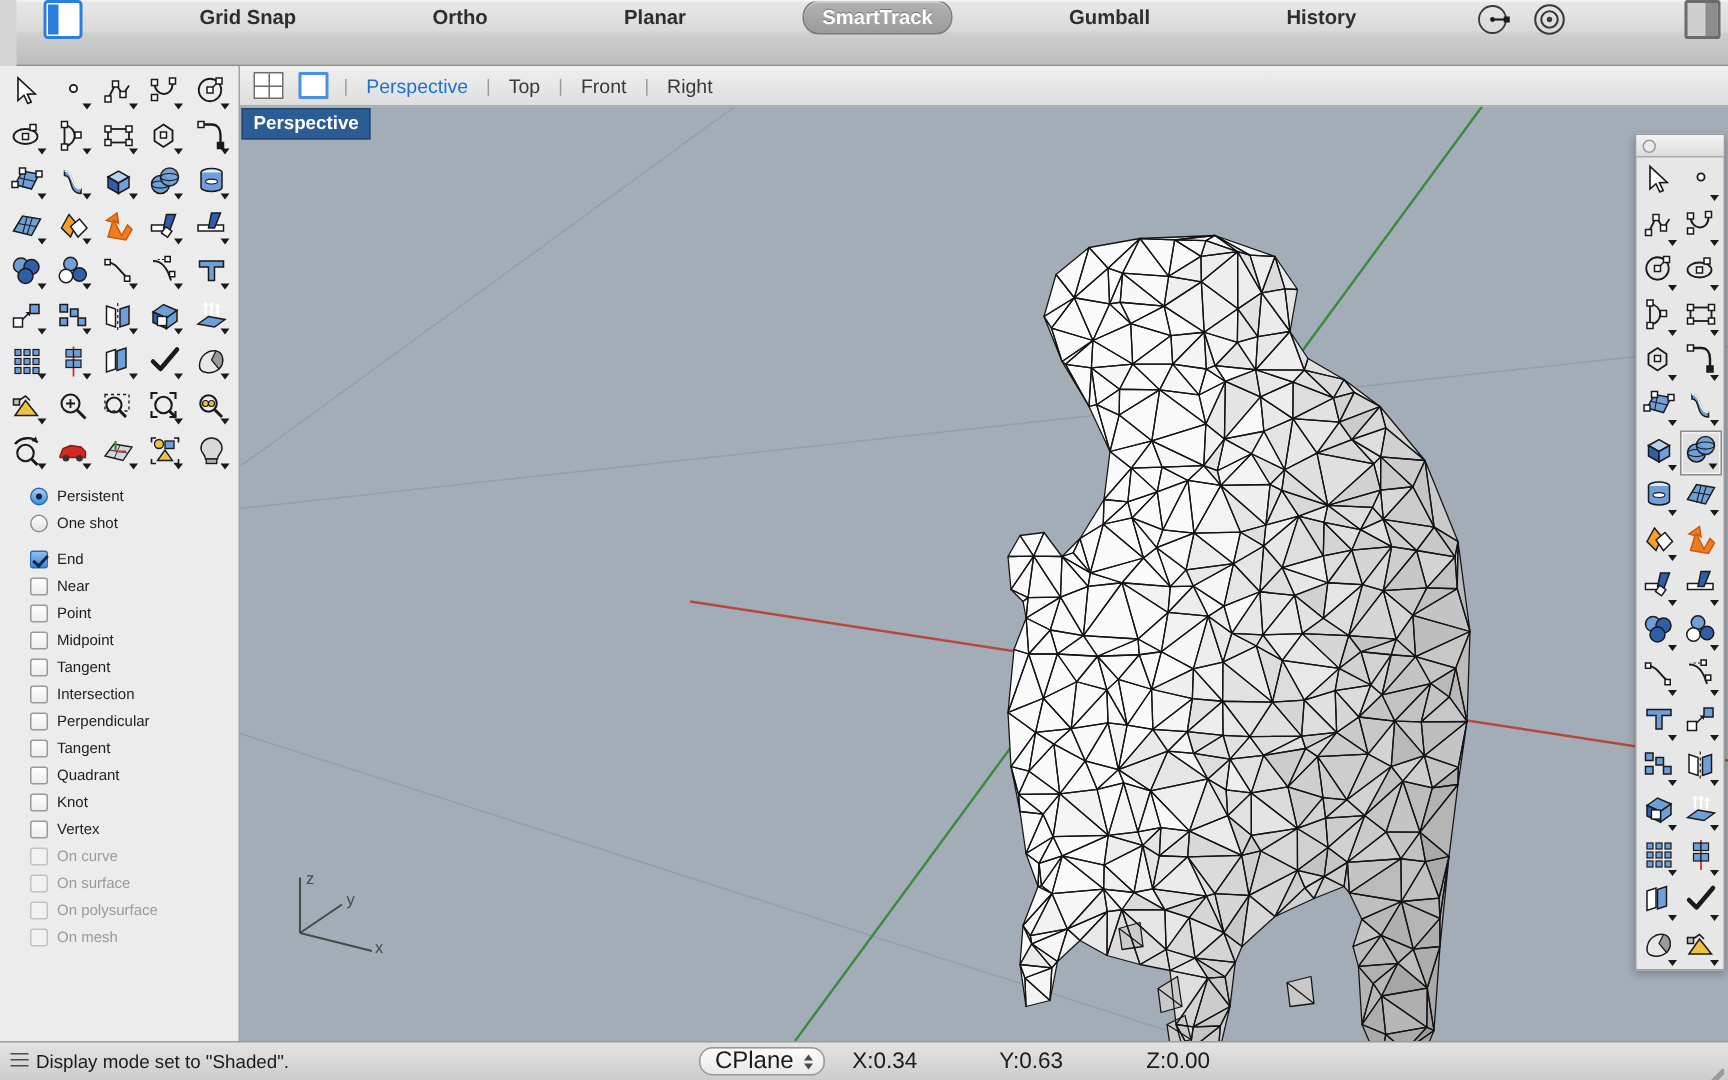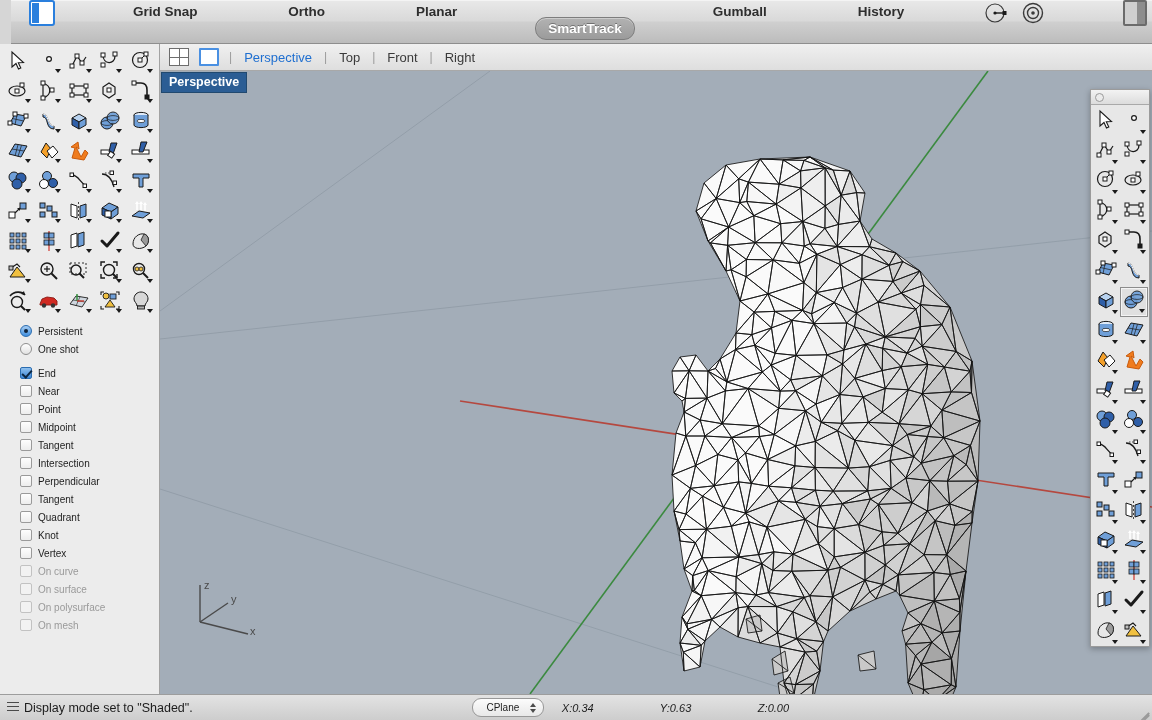--- a/index.html
+++ b/index.html
@@ -37,21 +37,20 @@
     padding: 4px 13px; border-radius: 11px; white-space: nowrap;
     flex: 0 0 auto;
   }
   .tb-mode.on {
     background: linear-gradient(to bottom, #b2b2b2, #9b9b9b);
     border: 1px solid #7d7d7d;
     color: #ffffff;
     text-shadow: 0 -1px 0 rgba(0,0,0,.35);
     box-shadow: inset 0 1px 0 rgba(255,255,255,.35);
     padding: 3px 12px;
-    margin-top: 17px;
   }
   .tb-spacer { flex: 1 1 auto; }
   .tb-icon-btn {
     width: 26px; height: 26px; flex: 0 0 auto; position: relative;
   }
   .tb-icon-btn svg { display: block; }
   .layer-widget {
     width: 218px; height: 24px; flex: 0 0 auto;
     background: linear-gradient(to bottom, #fdfdfd, #e6e6e6);
     border: 1px solid #9a9a9a; border-radius: 4px;
@@ -237,33 +236,33 @@
   #sb-ham i {
     display: block; height: 1.5px; background: #4a4a4a; margin-bottom: 2.5px;
   }
   #sb-msg { font-size: 12.5px; color: #1c1c1c; margin-left: 5px; }
   .sb-spacer { flex: 1 1 auto; }
   #cplane-sel {
     height: 19px; min-width: 72px; flex: 0 0 auto;
     background: linear-gradient(to bottom, #fcfcfc, #e8e8e8);
     border: 1px solid #989898; border-radius: 9px;
     display: flex; align-items: center; justify-content: center;
-    font-size: 10px; color: #1c1c1c; position: relative; padding: 0 20px 0 10px;
+    font-size: 16px; color: #1c1c1c; position: relative; padding: 0 20px 0 10px;
   }
   #cplane-sel .stepper {
     position: absolute; right: 7px; top: 50%; transform: translateY(-50%);
     display: flex; flex-direction: column; gap: 2px;
   }
   #cplane-sel .stepper i {
     width: 0; height: 0; border-left: 3px solid transparent; border-right: 3px solid transparent;
   }
   #cplane-sel .stepper i.up { border-bottom: 4px solid #4b4b4b; }
   #cplane-sel .stepper i.dn { border-top: 4px solid #4b4b4b; }
   .coord {
-    font-size: 11px; color: #1c1c1c; flex: 0 0 auto; width: 98px; font-style: italic;
+    font-size: 15px; color: #1c1c1c; flex: 0 0 auto; width: 98px;
   }
   .coord.first { margin-left: 18px; }
   #sb-resize {
     width: 14px; height: 14px; margin-right: 3px; flex: 0 0 auto; position: relative;
   }
   #sb-resize i {
     position: absolute; right: 0; background: #9a9a9a; height: 1.5px;
     transform: rotate(-45deg); transform-origin: right center;
   }
 </style>

